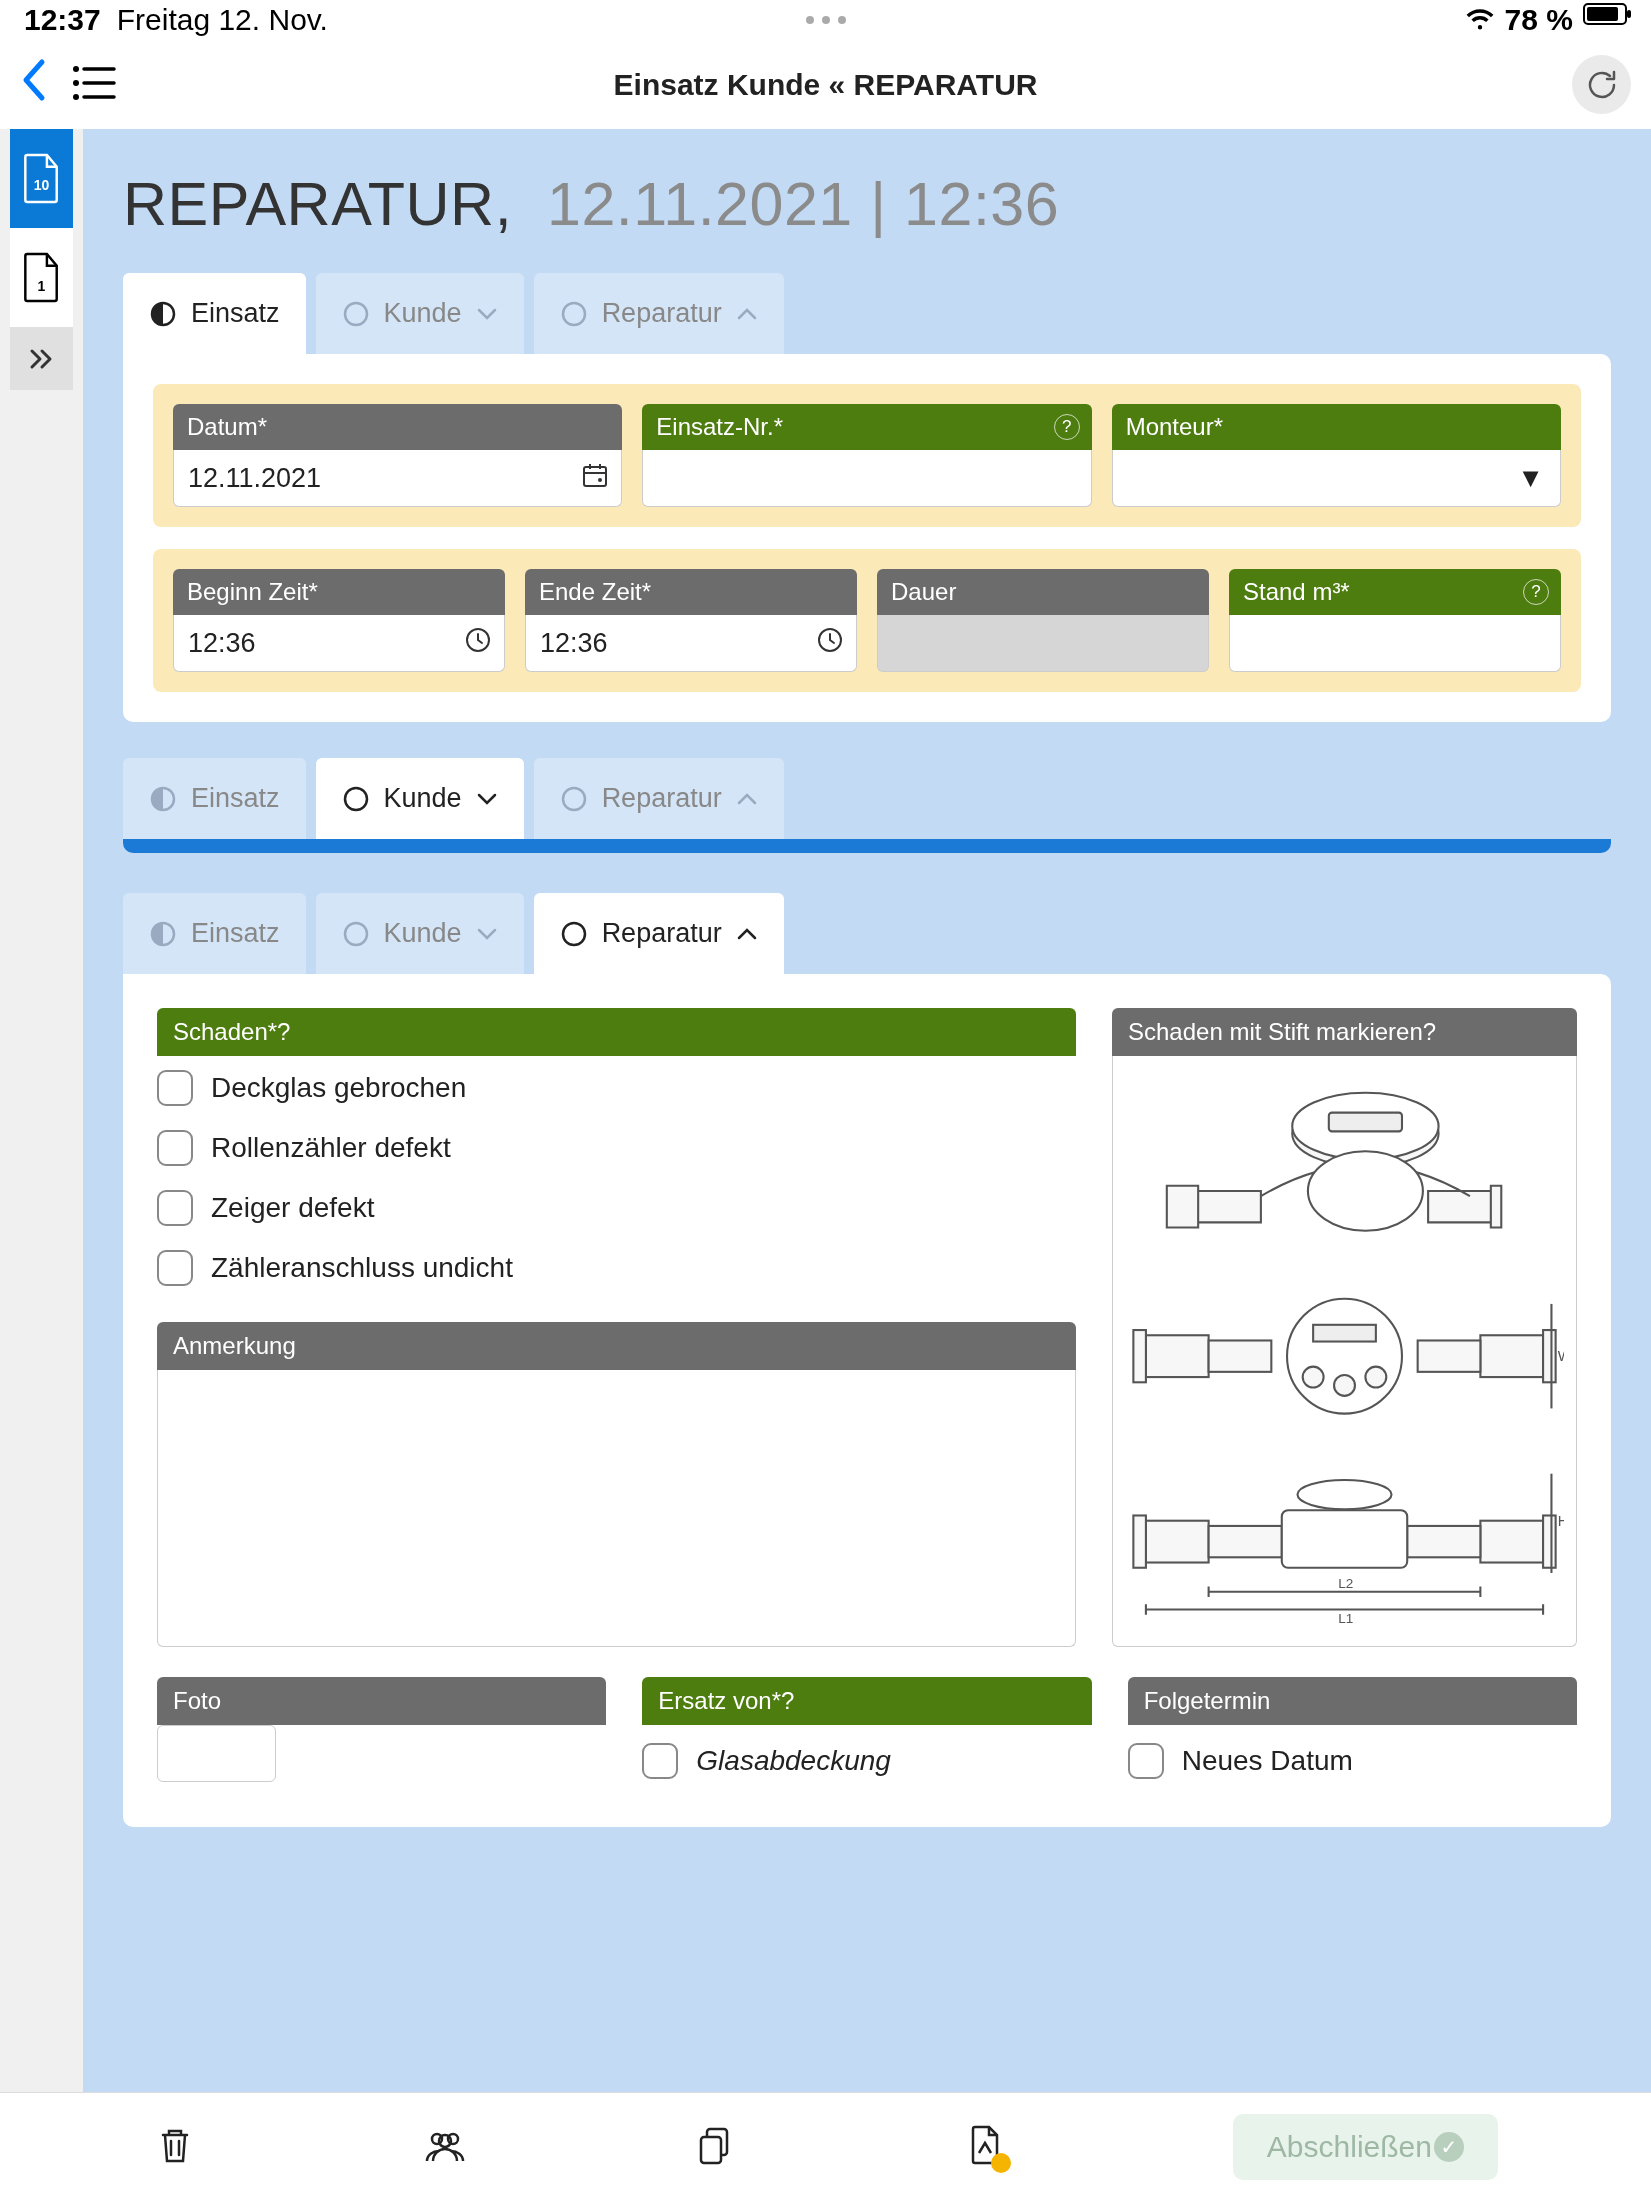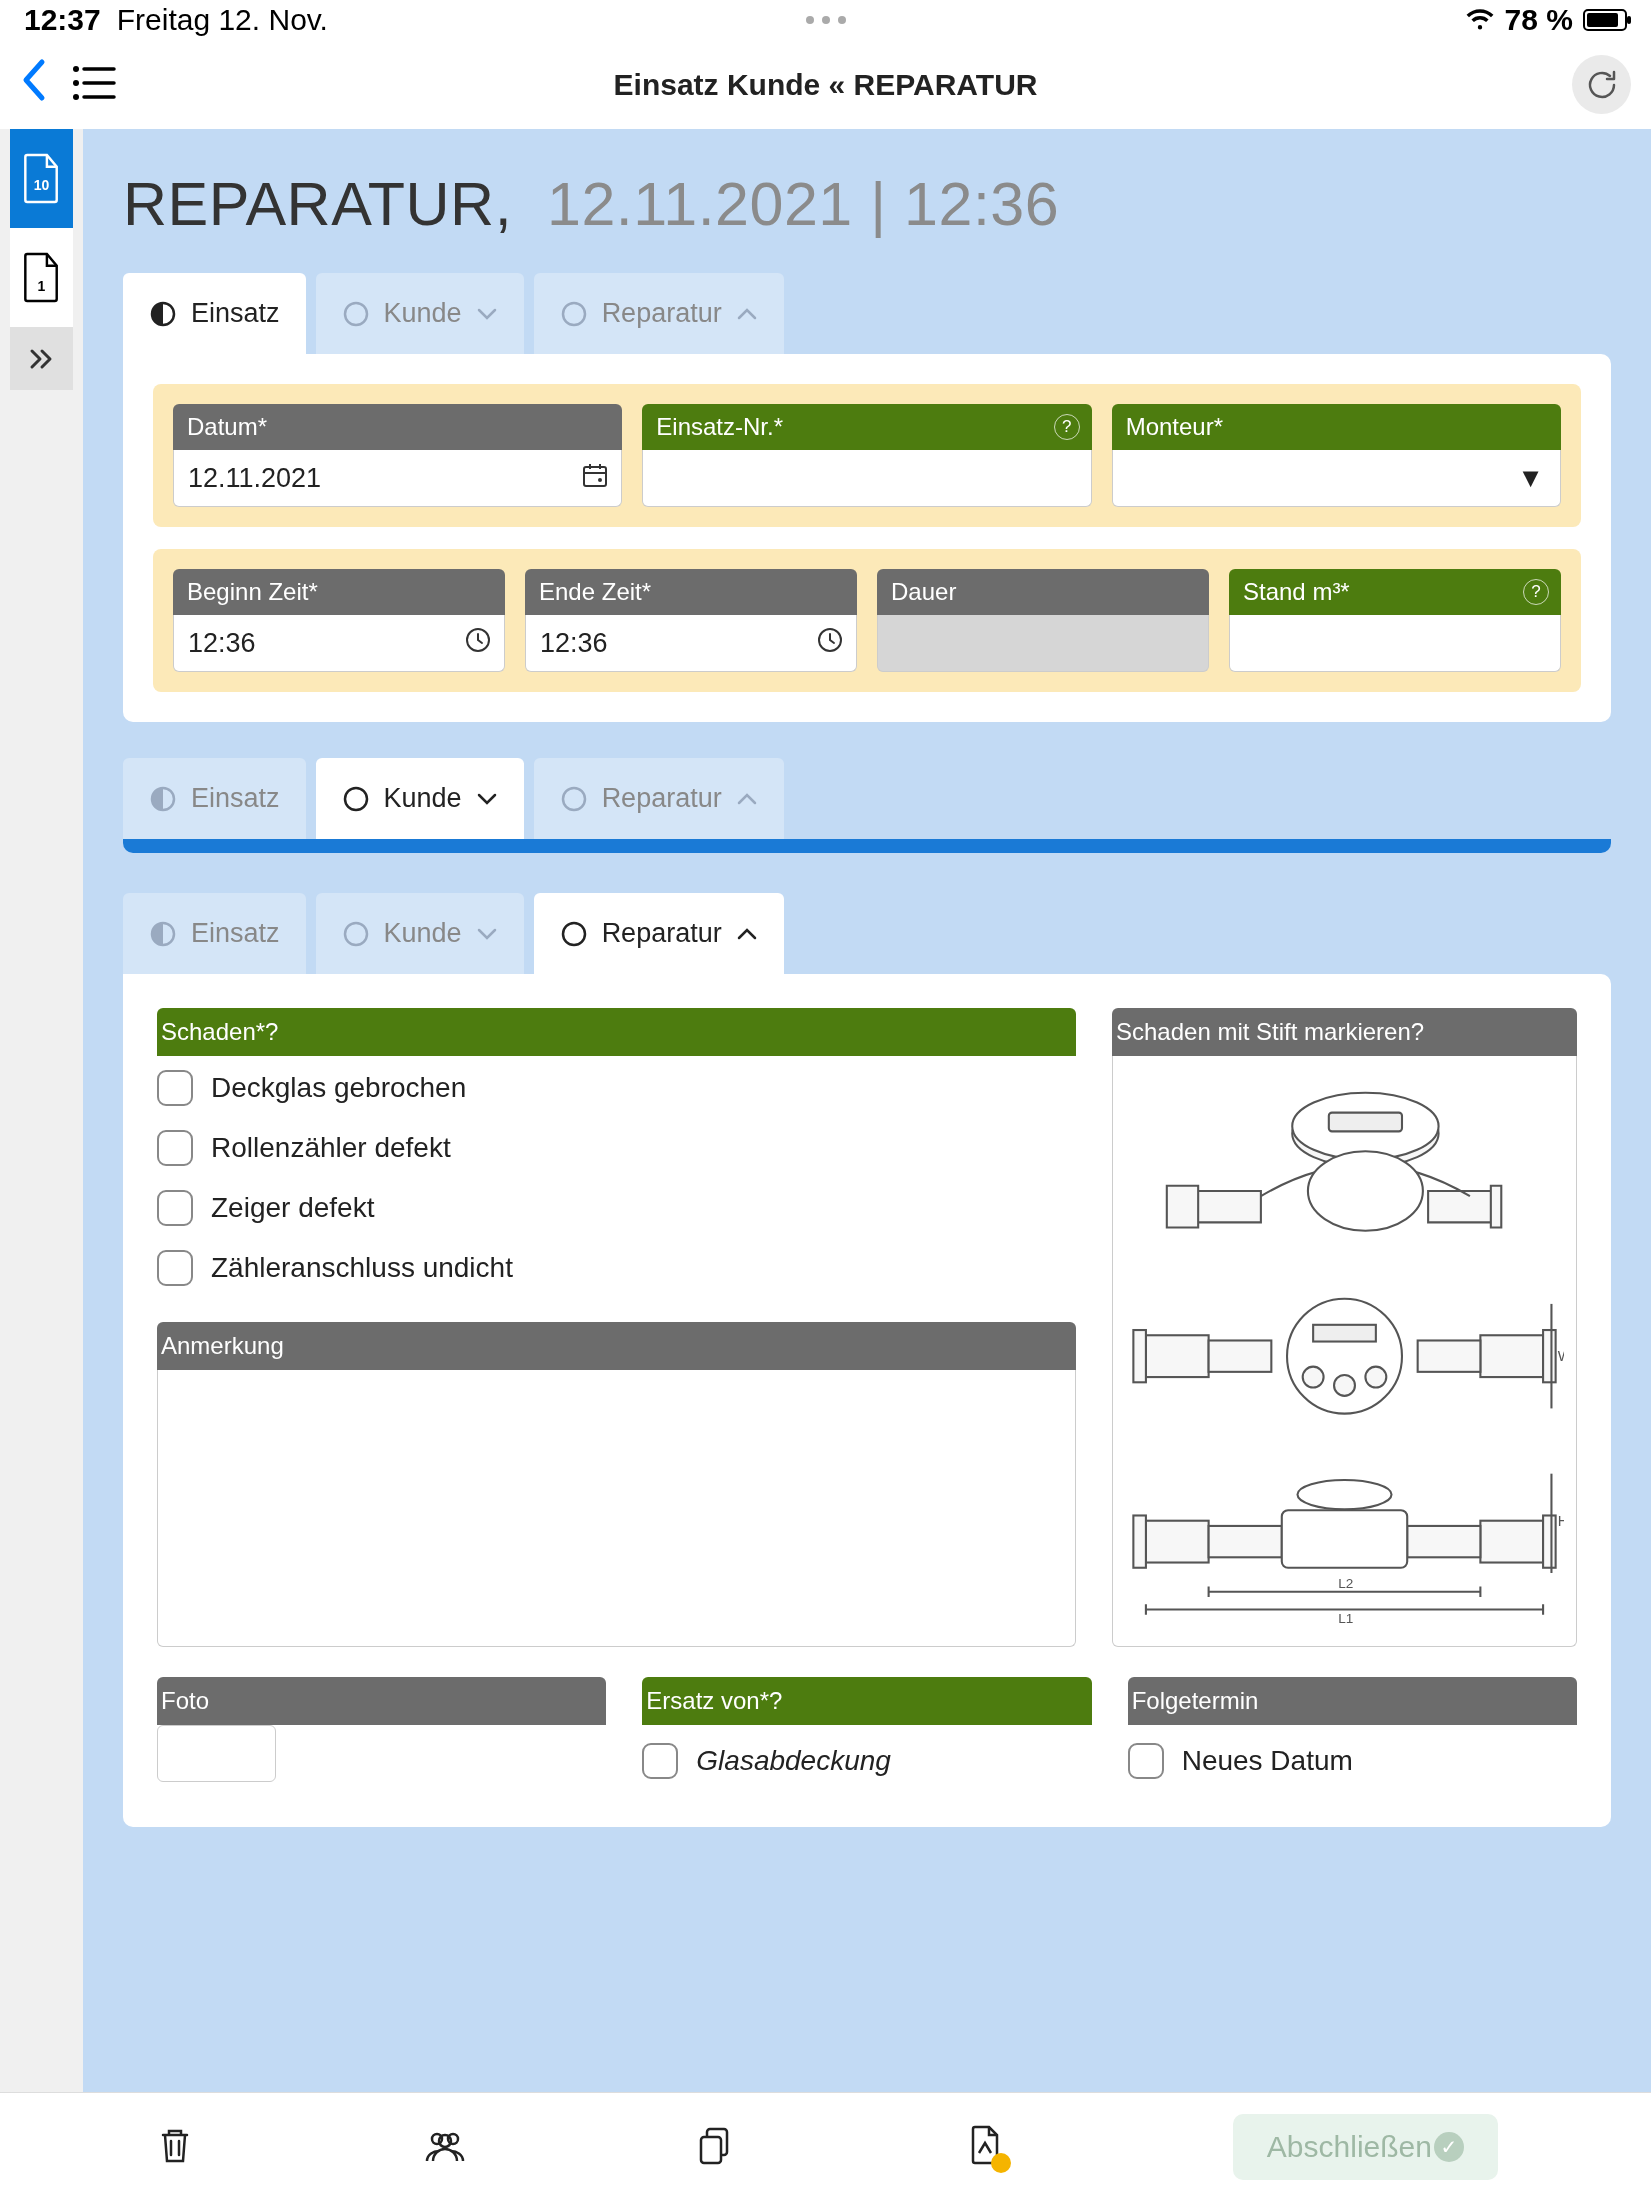--- a/index.html
+++ b/index.html
@@ -2,21 +2,21 @@
 <html><head>
 <meta charset="utf-8">
 <style>
 * { box-sizing: border-box; margin: 0; padding: 0; font-family: -apple-system, "Helvetica Neue", Arial, sans-serif; }
 html, body { width: 1651px; height: 2202px; background: #fff; overflow: hidden; }
 
 
 .status-bar { height: 40px; display: flex; align-items: center; justify-content: space-between; padding: 0 24px; font-size: 30px; font-weight: 600; }
 .status-left { display: flex; gap: 16px; }
 .status-date { font-weight: 400; }
-.status-right { display: flex; align-items: center; gap: 10px; }
+.status-right { display: flex; gap: 10px; }
 .battery-shell { width: 44px; height: 22px; border: 2.5px solid #000; border-radius: 5px; position: relative; display: inline-block; }
 .battery-shell::after { content: ""; position: absolute; right: -6px; top: 5px; width: 4px; height: 8px; background: #000; border-radius: 2px; }
 .battery-fill { position: absolute; left: 2px; top: 2px; bottom: 2px; width: 78%; background: #000; border-radius: 2px; }
 .wifi-icon svg { width: 30px; height: 22px; }
 .dots { position: absolute; left: 50%; transform: translateX(-50%); display: flex; gap: 8px; }
 .dots span { width: 8px; height: 8px; border-radius: 50%; background: #aaa; }
 
 
 .nav-header { height: 89px; display: flex; align-items: center; padding: 0 20px; position: relative; }
 .nav-back { color: #007aff; font-size: 50px; font-weight: 300; cursor: pointer; margin-right: 24px; }
@@ -59,21 +59,21 @@
 .field-input { height: 57px; background: #fff; border: 1px solid #ccc; border-top: none; border-radius: 0 0 6px 6px; display: flex; align-items: center; padding: 0 14px; font-size: 27px; color: #222; position: relative; }
 .field-input.disabled { background: #d6d6d6; }
 .field-input .suffix-icon { position: absolute; right: 12px; }
 .field-input .suffix-icon svg { width: 28px; height: 28px; }
 .field-input .caret { position: absolute; right: 16px; }
 .blue-bar { height: 14px; background: #1a7ad6; border-radius: 0 0 10px 10px; margin-bottom: 40px; }
 
 .panel-rep { background: #fff; border-radius: 0 10px 10px 10px; padding: 34px; display: flex; flex-direction: column; gap: 30px; }
 .row-flex { display: flex; gap: 36px; }
 .col { flex: 1; display: flex; flex-direction: column; }
-.section-hdr { height: 48px; display: flex; align-items: center; padding: 0 4px; color: #fff; font-size: 24px; border-radius: 6px 6px 0 0; position: relative; }
+.section-hdr { height: 48px; display: flex; align-items: center; padding: 0 16px; color: #fff; font-size: 24px; border-radius: 6px 6px 0 0; position: relative; }
 .check-list { padding: 14px 0; display: flex; flex-direction: column; gap: 24px; }
 .check-row { display: flex; align-items: center; gap: 18px; font-size: 28px; color: #222; cursor: pointer; }
 .cbox { width: 36px; height: 36px; border: 2.5px solid #888; border-radius: 9px; flex-shrink: 0; }
 .textarea-box { border: 1px solid #ccc; border-top: none; border-radius: 0 0 6px 6px; height: 277px; background: #fff; }
 .diagram-box { border: 1px solid #ccc; border-top: none; border-radius: 0 0 6px 6px; background: #fff; flex: 1; padding: 12px; display: flex; flex-direction: column; gap: 12px; align-items: center; justify-content: space-around; }
 .diagram-box svg { width: 100%; }
 
 
 .bottom-bar { position: absolute; bottom: 0; left: 0; right: 0; height: 109px; background: #fff; border-top: 1px solid #ddd; display: flex; align-items: center; justify-content: space-around; padding: 0 40px; }
 .bb-icon { cursor: pointer; }

